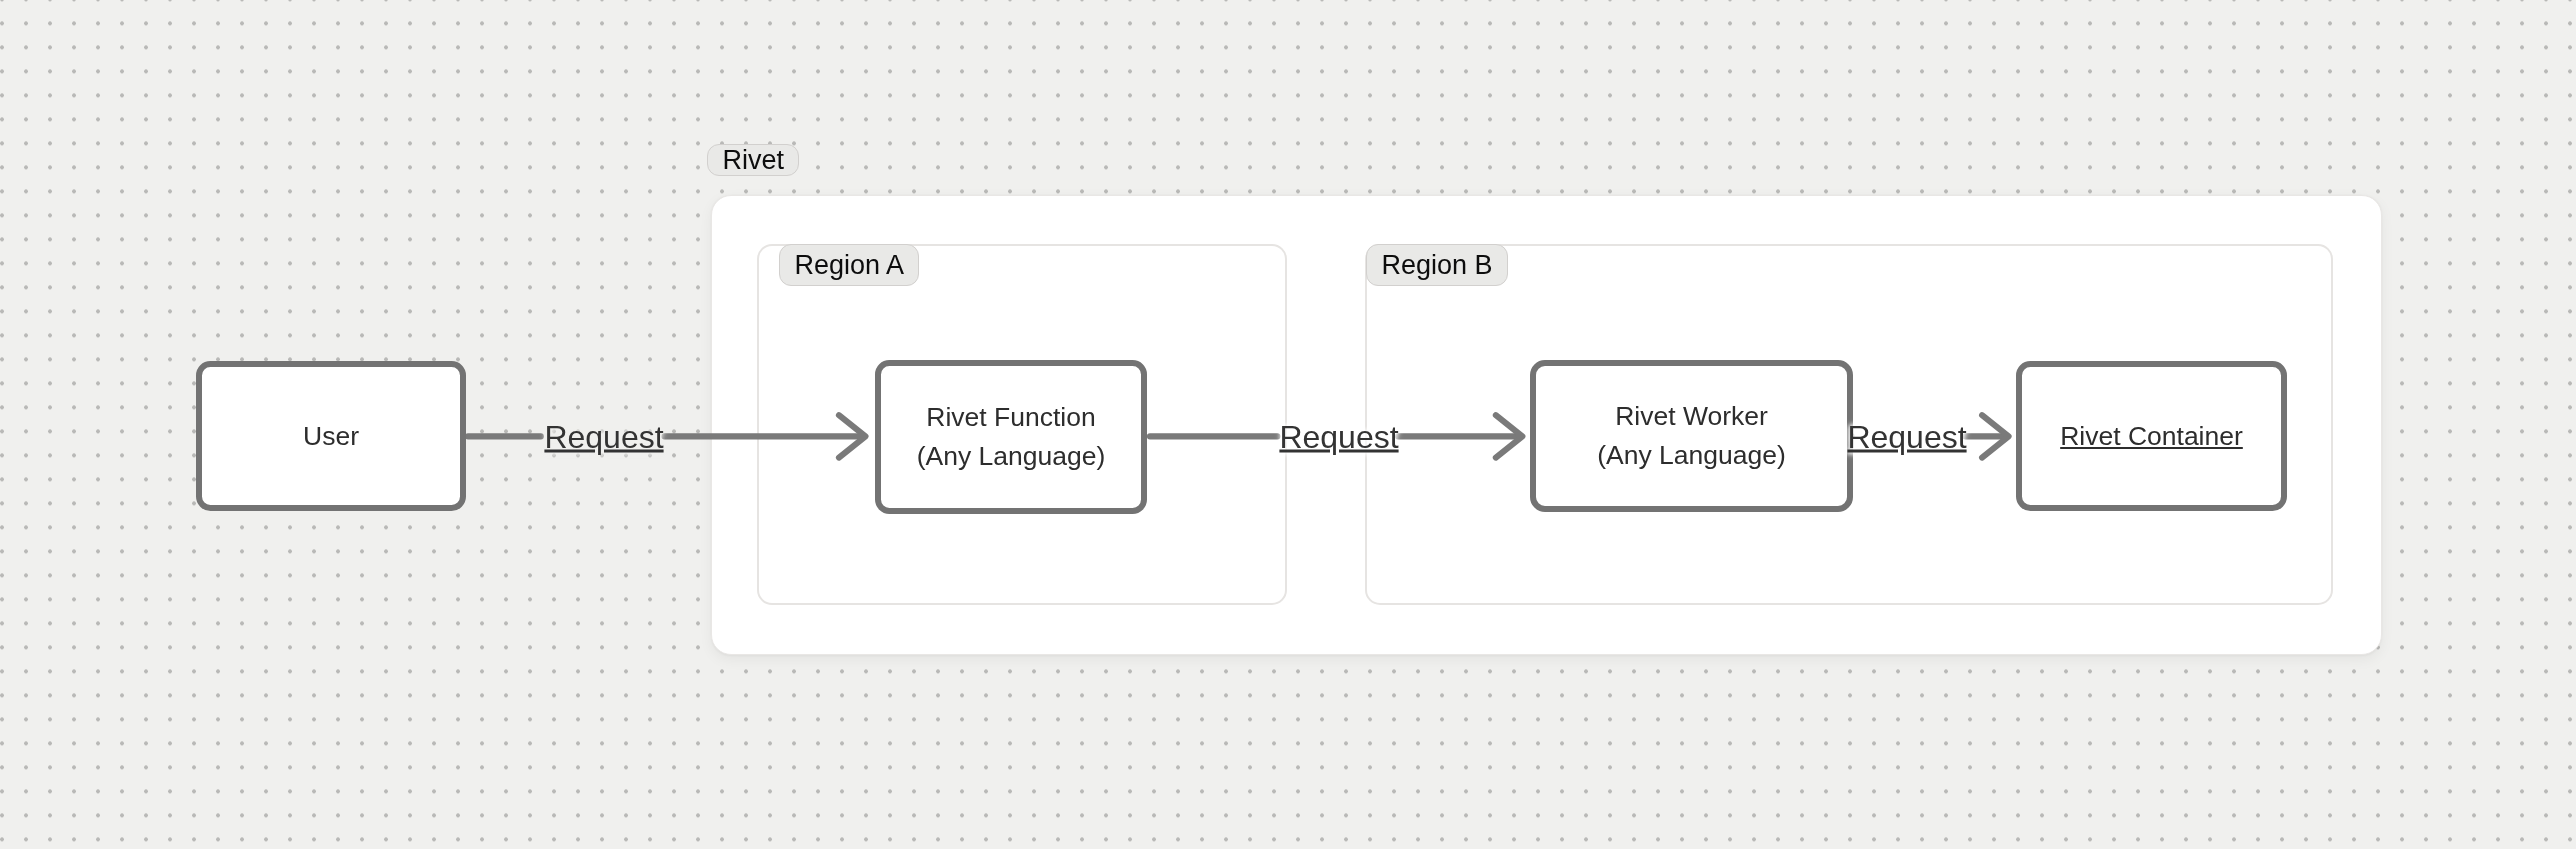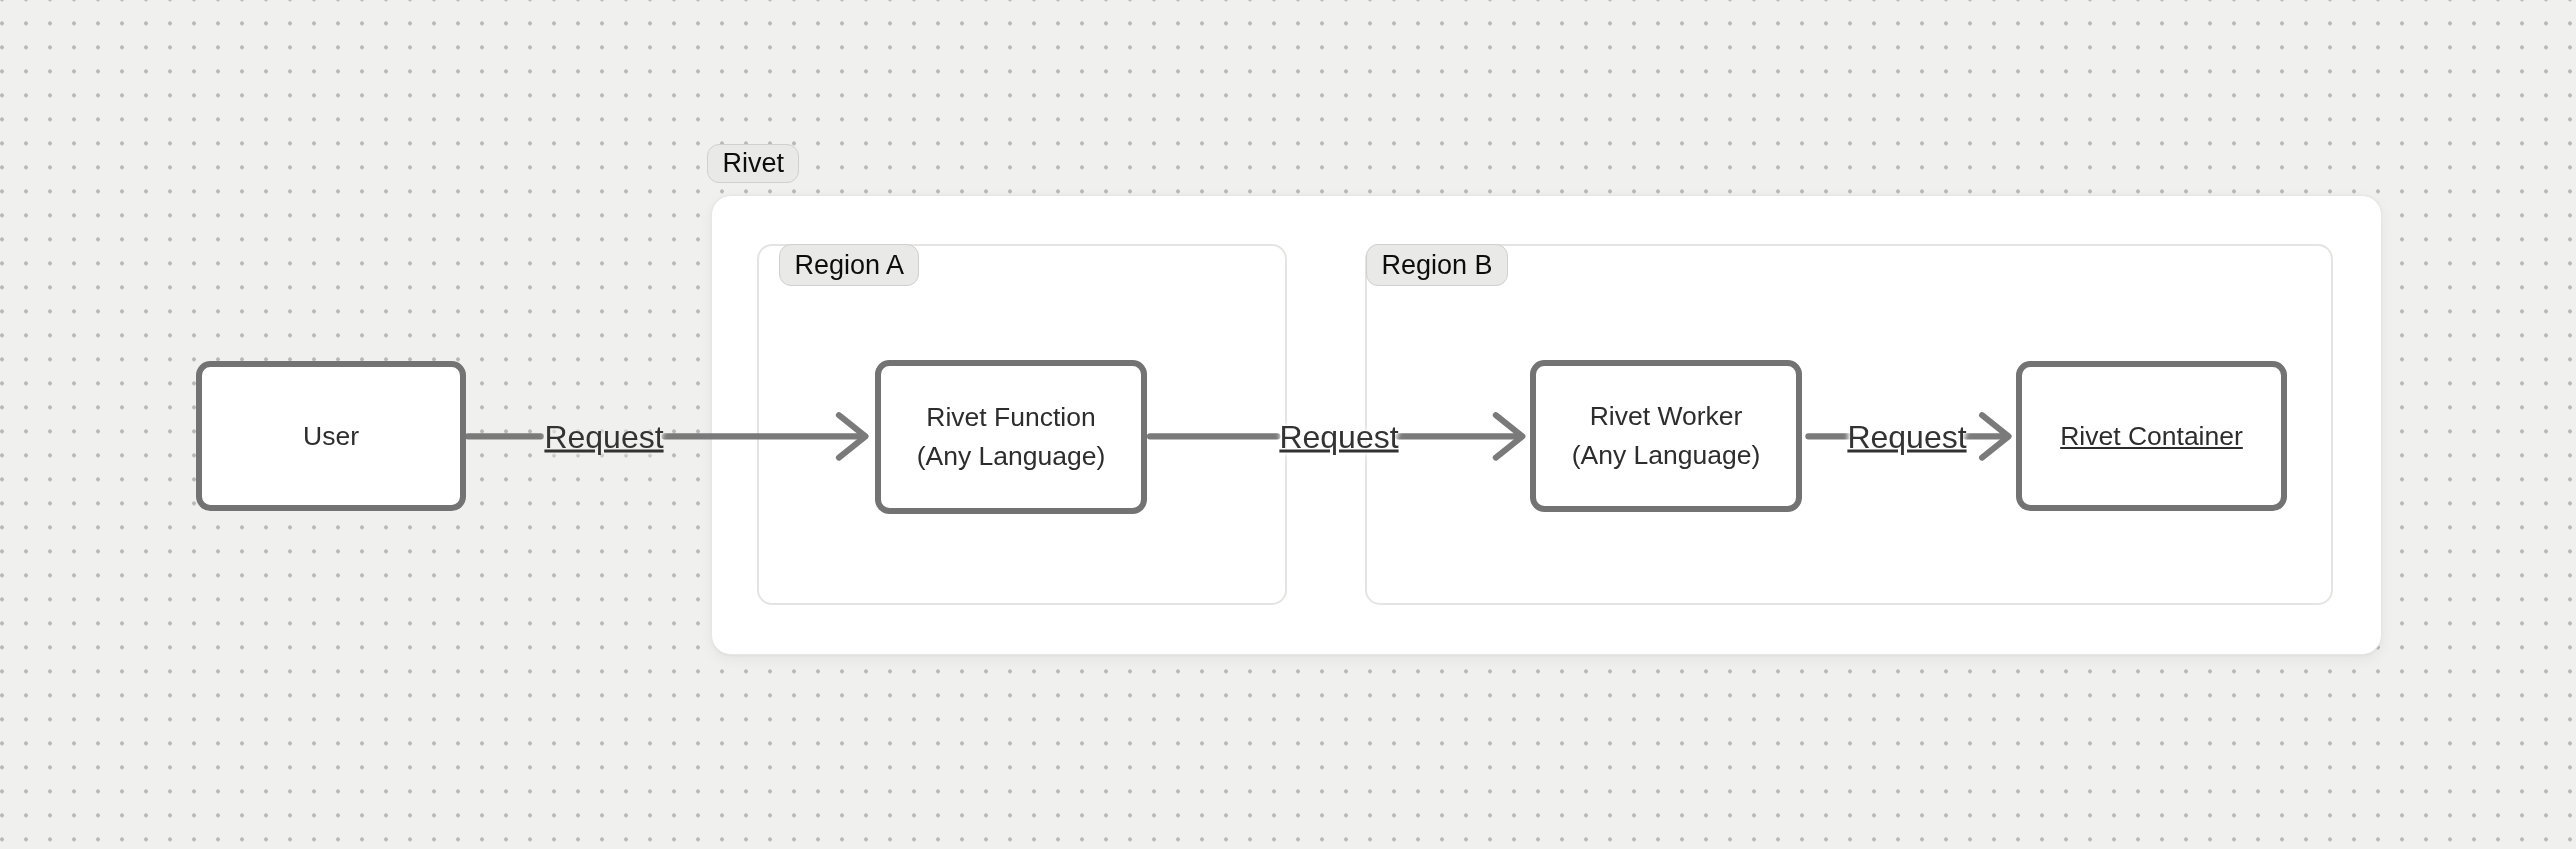--- a/index.html
+++ b/index.html
@@ -39,21 +39,21 @@
     background: transparent;
   }
   #region-a { left: 757px;  top: 244px; width: 530px;  height: 361px; }
   #region-b { left: 1365px; top: 244px; width: 968px; height: 361px; }
 
   
   .badge {
     position: absolute;
     display: inline-flex;
     align-items: center;
-    height: 39px;
+    height: 32px;
     padding: 0 14.4px;
     background: #e9e9e7;
     border: 1.5px solid #d2d0ce;
     border-radius: 12px;
     box-sizing: border-box;
     font-size: 27px;
     line-height: 1;
     color: #0d0d0d;
     white-space: nowrap;
   }
@@ -73,21 +73,21 @@
     border-radius: 14.4px;
     box-sizing: border-box;
     color: #2d2d2d;
     font-size: 26.5px;
     line-height: 39px;
     text-align: center;
   }
   .node .sub:empty { display: none; }
   #node-user           { left: 196px;  top: 361px; width: 270px; height: 150px; }
   #node-rivet-function { left: 875px; top: 360px; width: 272px; height: 154px; }
-  #node-rivet-worker   { left: 1530px; top: 360px; width: 272px; height: 152px; }
+  #node-rivet-worker   { left: 1530px; top: 360px; width: 323px; height: 152px; border-radius: 15px; }
   #node-rivet-container{ left: 2016px; top: 361px; width: 271px; height: 150px; text-decoration: underline; }
 
   
   #edges-layer {
     position: absolute;
     left: 0; top: 0;
     width: 2576px; height: 850px;
     pointer-events: none;
   }
   #edges-layer path {

